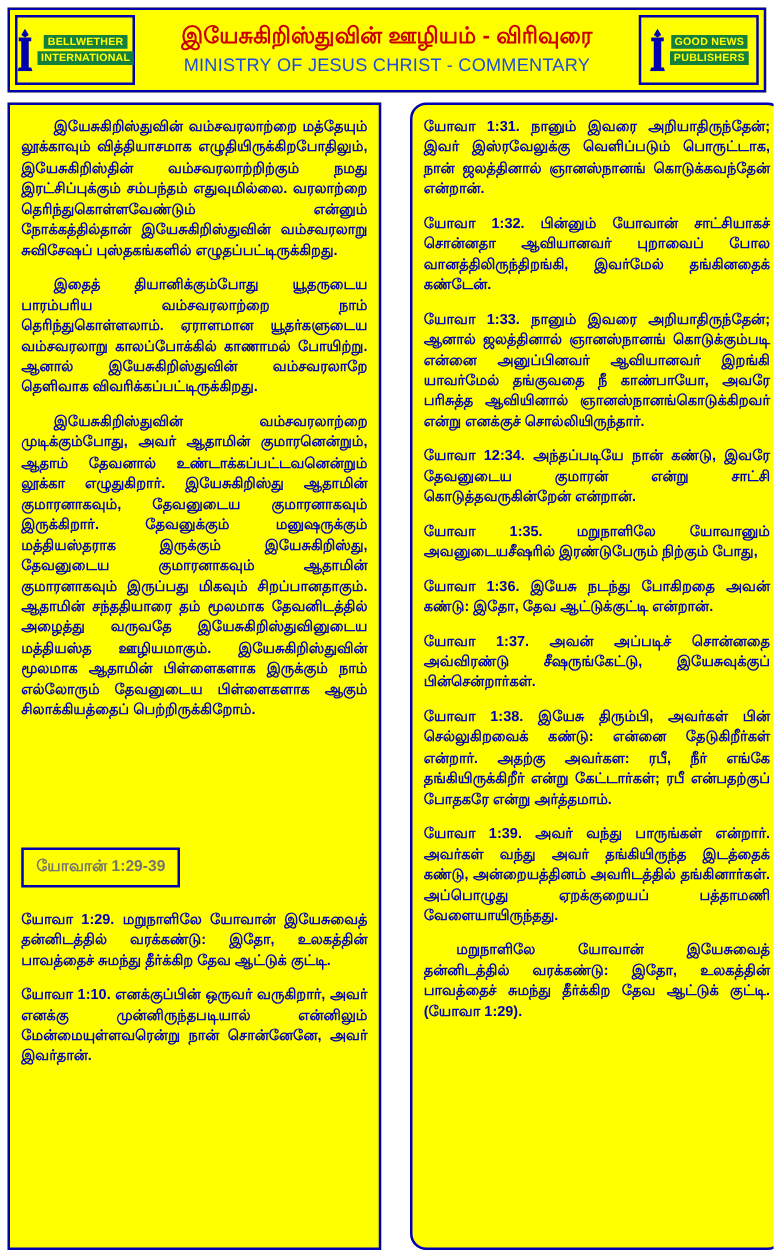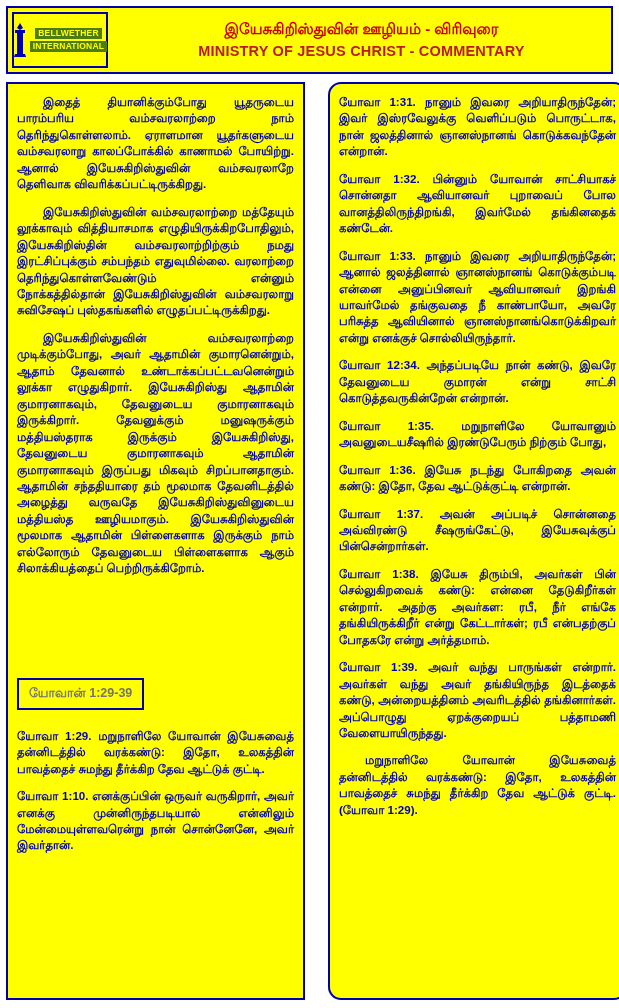--- a/index.html
+++ b/index.html
@@ -57,50 +57,50 @@
     flex: 0 0 auto;
   }
   .logo-text {
     display: flex;
     flex-direction: column;
     align-items: center;
     justify-content: center;
     line-height: 1.05;
   }
   .logo-line {
-    background: #4d7c0f;
+    background: #15803d;
     color: #ffff00;
     font-size: 8.5px;
     font-weight: bold;
     letter-spacing: 0.2px;
     padding: 1px 3px;
     margin: 1px 0;
     white-space: nowrap;
     text-align: center;
   }
   .header-titles {
     flex: 1;
     display: flex;
     flex-direction: column;
     align-items: center;
     justify-content: center;
     padding: 2px 4px;
   }
   .title-tamil {
     color: #cc0000;
-    font-size: 15px;
+    font-size: 18px;
     font-weight: bold;
     text-align: right;
     line-height: 1.2;
     white-space: nowrap;
   }
   .title-english {
-    color: #b91c1c;
+    color: #1d4ed8;
     font-size: 14.5px;
-    font-weight: bold;
+    font-weight: normal;
     text-align: center;
     line-height: 1.2;
     margin-top: 5px;
     letter-spacing: 0.2px;
     white-space: nowrap;
   }
 
   
   .col {
     position: absolute;
@@ -160,26 +160,40 @@
           <span class="logo-line">INTERNATIONAL</span>
         </span>
       </div>
     </div>
 
     <div class="header-titles">
       <div class="title-tamil">இயேசுகிறிஸ்துவின் ஊழியம் - விரிவுரை</div>
       <div class="title-english">MINISTRY OF JESUS CHRIST - COMMENTARY</div>
     </div>
 
+    <div class="logo-box">
+      <div class="logo-inner">
+        <svg class="logo-glyph" viewBox="0 0 14 34">
+          <rect x="4" y="9" width="6" height="24" fill="#0000b0"></rect>
+          <rect x="2" y="7" width="10" height="3" fill="#0000b0"></rect>
+          <path d="M7 0 L10 5 L7 7 L4 5 Z" fill="#0000b0"></path>
+          <path d="M2 31 L12 31 L13 34 L1 34 Z" fill="#0000b0"></path>
+        </svg>
+        <span class="logo-text">
+          <span class="logo-line">GOOD NEWS</span>
+          <span class="logo-line">PUBLISHERS</span>
+        </span>
+      </div>
+    </div>
 
   </div>
 
   <div class="col col-left">
+    <p class="para indent">இயேசுகிறிஸ்துவின் வம்சவரலாற்றை மத்தேயும் லூக்காவும் வித்தியாசமாக எழுதியிருக்கிறபோதிலும், இயேசுகிறிஸ்தின் வம்சவரலாற்றிற்கும் நமது இரட்சிப்புக்கும் சம்பந்தம் எதுவுமில்லை. வரலாற்றை தெரிந்துகொள்ளவேண்டும் என்னும் நோக்கத்தில்தான் இயேசுகிறிஸ்துவின் வம்சவரலாறு சுவிசேஷப் புஸ்தகங்களில் எழுதப்பட்டிருக்கிறது.</p>
     <p class="para indent">இதைத் தியானிக்கும்போது யூதருடைய பாரம்பரிய வம்சவரலாற்றை நாம் தெரிந்துகொள்ளலாம். ஏராளமான யூதர்களுடைய வம்சவரலாறு காலப்போக்கில் காணாமல் போயிற்று. ஆனால் இயேசுகிறிஸ்துவின் வம்சவரலாறே தெளிவாக விவரிக்கப்பட்டிருக்கிறது.</p>
-    <p class="para indent">இயேசுகிறிஸ்துவின் வம்சவரலாற்றை மத்தேயும் லூக்காவும் வித்தியாசமாக எழுதியிருக்கிறபோதிலும், இயேசுகிறிஸ்தின் வம்சவரலாற்றிற்கும் நமது இரட்சிப்புக்கும் சம்பந்தம் எதுவுமில்லை. வரலாற்றை தெரிந்துகொள்ளவேண்டும் என்னும் நோக்கத்தில்தான் இயேசுகிறிஸ்துவின் வம்சவரலாறு சுவிசேஷப் புஸ்தகங்களில் எழுதப்பட்டிருக்கிறது.</p>
     <p class="para indent">இயேசுகிறிஸ்துவின் வம்சவரலாற்றை முடிக்கும்போது, அவர் ஆதாமின் குமாரனென்றும், ஆதாம் தேவனால் உண்டாக்கப்பட்டவனென்றும் லூக்கா எழுதுகிறார். இயேசுகிறிஸ்து ஆதாமின் குமாரனாகவும், தேவனுடைய குமாரனாகவும் இருக்கிறார். தேவனுக்கும் மனுஷருக்கும் மத்தியஸ்தராக இருக்கும் இயேசுகிறிஸ்து, தேவனுடைய குமாரனாகவும் ஆதாமின் குமாரனாகவும் இருப்பது மிகவும் சிறப்பானதாகும். ஆதாமின் சந்ததியாரை தம் மூலமாக தேவனிடத்தில் அழைத்து வருவதே இயேசுகிறிஸ்துவினுடைய மத்தியஸ்த ஊழியமாகும். இயேசுகிறிஸ்துவின் மூலமாக ஆதாமின் பிள்ளைகளாக இருக்கும் நாம் எல்லோரும் தேவனுடைய பிள்ளைகளாக ஆகும் சிலாக்கியத்தைப் பெற்றிருக்கிறோம்.</p>
 
     <div class="spacer-lg"></div>
 
     <div class="ref-box">யோவான் 1:29-39</div>
 
     <p class="para">யோவா 1:29. மறுநாளிலே யோவான் இயேசுவைத் தன்னிடத்தில் வரக்கண்டு: இதோ, உலகத்தின் பாவத்தைச் சுமந்து தீர்க்கிற தேவ ஆட்டுக் குட்டி.</p>
     <p class="para last">யோவா 1:10. எனக்குப்பின் ஒருவர் வருகிறார், அவர் எனக்கு முன்னிருந்தபடியால் என்னிலும் மேன்மையுள்ளவரென்று நான் சொன்னேனே, அவர் இவர்தான்.</p>
   </div>
 

